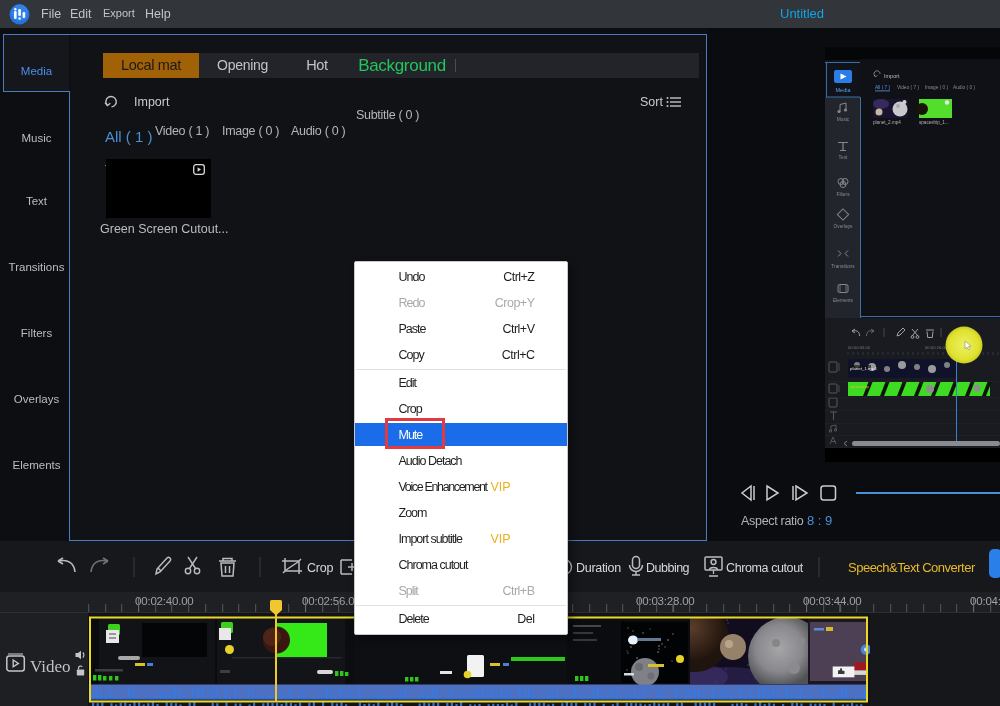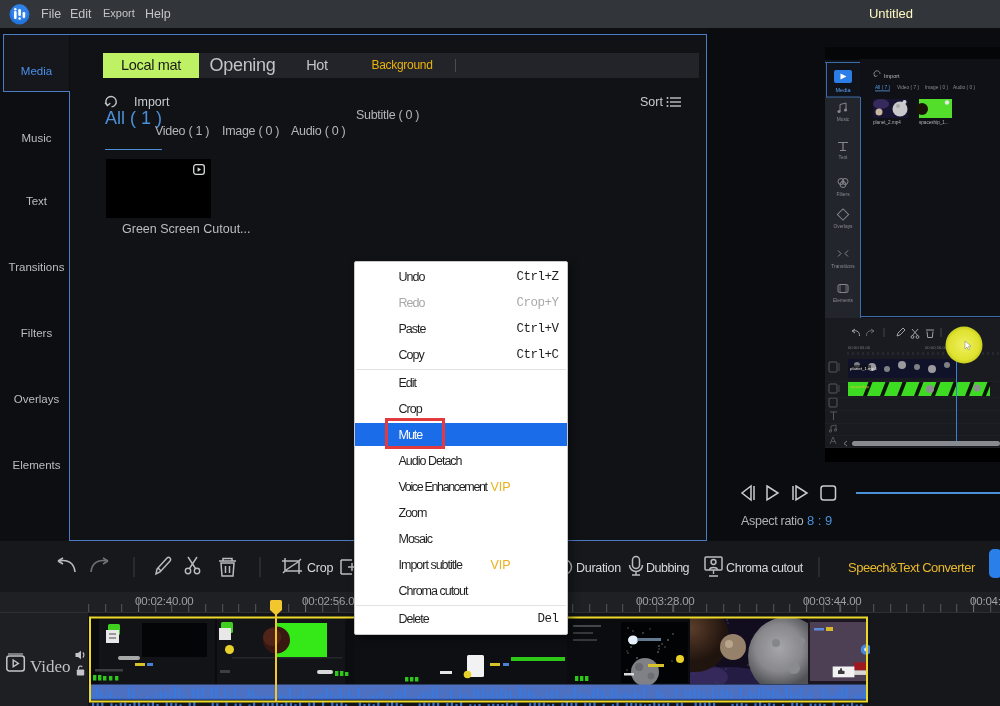--- a/index.html
+++ b/index.html
@@ -19,21 +19,21 @@
     <rect x="5" y="7" width="2.6" height="8" rx="1.2" fill="#fff"></rect>
     <circle cx="6.3" cy="5.2" r="1.2" fill="#fff"></circle>
     <rect x="9.3" y="5" width="2.6" height="7" rx="1.2" fill="#fff"></rect>
     <circle cx="10.6" cy="14.5" r="1.2" fill="#fff"></circle>
     <rect x="13.6" y="8" width="2.6" height="6" rx="1.2" fill="#fff"></rect>
   </svg>
   <div class="abs" style="left:41px;top:7px;color:#c3c4c7;font-size:12.5px;">File</div>
   <div class="abs" style="left:70px;top:7px;color:#c3c4c7;font-size:12.5px;">Edit</div>
   <div class="abs" style="left:103px;top:7px;color:#c3c4c7;font-size:11px;">Export</div>
   <div class="abs" style="left:145px;top:7px;color:#c3c4c7;font-size:12.5px;">Help</div>
-  <div class="abs" style="left:713px;top:6px;width:200px;text-align:right;color:#fef9c3;font-size:13px;">Untitled</div>
+  <div class="abs" style="left:780px;top:6px;width:200px;text-align:left;color:#0ea5e9;font-size:13px;">Untitled</div>
 
   <div class="abs" style="left:3px;top:34px;width:704px;height:1px;background:#4a7cc2;"></div>
   <div class="abs" style="left:3px;top:34px;width:1px;height:58px;background:#4a7cc2;"></div>
   <div class="abs" style="left:3px;top:91px;width:66px;height:1px;background:#4a7cc2;"></div>
   <div class="abs" style="left:69px;top:91px;width:1px;height:450px;background:#4a7cc2;"></div>
   <div class="abs" style="left:706px;top:34px;width:1px;height:507px;background:#4a7cc2;"></div>
   <div class="abs" style="left:69px;top:540px;width:638px;height:1px;background:#4a7cc2;"></div>
 
   <div class="abs" style="left:4px;top:35px;width:65px;height:56px;background:#15171c;"></div>
   <div class="abs" style="left:70px;top:35px;width:636px;height:505px;background:#101216;"></div>
@@ -41,54 +41,54 @@
 
   <div class="abs" style="left:0;top:65px;width:73px;text-align:center;color:#4a90e8;font-size:11.5px;">Media</div>
   <div class="abs" style="left:0;top:132px;width:73px;text-align:center;color:#bcbdc0;font-size:11.5px;">Music</div>
   <div class="abs" style="left:0;top:195px;width:73px;text-align:center;color:#bcbdc0;font-size:11.5px;">Text</div>
   <div class="abs" style="left:0;top:261px;width:73px;text-align:center;color:#bcbdc0;font-size:11.5px;">Transitions</div>
   <div class="abs" style="left:0;top:327px;width:73px;text-align:center;color:#bcbdc0;font-size:11.5px;">Filters</div>
   <div class="abs" style="left:0;top:393px;width:73px;text-align:center;color:#bcbdc0;font-size:11.5px;">Overlays</div>
   <div class="abs" style="left:0;top:459px;width:73px;text-align:center;color:#bcbdc0;font-size:11.5px;">Elements</div>
 
   <div class="abs" style="left:103px;top:53px;width:596px;height:25px;background:#222429;"></div>
-  <div class="abs" style="left:103px;top:53px;width:96px;height:25px;background:#bef264;color:#1a1a1a;
+  <div class="abs" style="left:103px;top:53px;width:96px;height:25px;background:#a16207;color:#1a1a1a;
        font-size:14.5px;letter-spacing:-0.3px;text-align:center;line-height:25px;">Local mat</div>
-  <div class="abs" style="left:199px;top:53px;width:87px;height:25px;color:#c2c3c6;font-size:18px;letter-spacing:-0.3px;text-align:center;line-height:25px;">Opening</div>
+  <div class="abs" style="left:199px;top:53px;width:87px;height:25px;color:#c2c3c6;font-size:14px;letter-spacing:-0.3px;text-align:center;line-height:25px;">Opening</div>
   <div class="abs" style="left:286px;top:53px;width:62px;height:25px;color:#c2c3c6;font-size:14.5px;letter-spacing:-0.3px;text-align:center;line-height:25px;">Hot</div>
-  <div class="abs" style="left:348px;top:53px;width:108px;height:25px;color:#eab308;font-size:12px;letter-spacing:-0.3px;text-align:center;line-height:25px;">Background</div>
+  <div class="abs" style="left:348px;top:53px;width:108px;height:25px;color:#22c55e;font-size:17px;letter-spacing:-0.3px;text-align:center;line-height:25px;">Background</div>
   <div class="abs" style="left:455px;top:59px;width:1px;height:13px;background:#4a4c50;"></div>
 
   <svg class="abs" style="left:104px;top:94px;" width="15" height="15" viewBox="0 0 15 15">
     <path d="M3.2 11.2 A5.2 5.2 0 1 1 7.5 12.9" fill="none" stroke="#c0c2c5" stroke-width="1.4"></path>
     <path d="M1 8.6 L3.4 11.6 L6.3 9.2" fill="none" stroke="#c0c2c5" stroke-width="1.4"></path>
   </svg>
   <div class="abs" style="left:134px;top:95px;color:#c9cacc;font-size:12.5px;">Import</div>
   <div class="abs" style="left:640px;top:95px;color:#c9cacc;font-size:12.5px;">Sort</div>
   <svg class="abs" style="left:666px;top:96px;" width="16" height="12" viewBox="0 0 16 12">
     <circle cx="1.5" cy="2" r="1" fill="#c0c2c5"></circle>
       <rect x="4" y="1.3" width="11" height="1.4" fill="#c0c2c5"></rect>
     <circle cx="1.5" cy="6" r="1" fill="#c0c2c5"></circle>
       <rect x="4" y="5.3" width="11" height="1.4" fill="#c0c2c5"></rect>
     <circle cx="1.5" cy="10" r="1" fill="#c0c2c5"></circle>
       <rect x="4" y="9.3" width="11" height="1.4" fill="#c0c2c5"></rect>
   </svg>
 
-  <div class="abs" style="left:105px;top:108px;color:#4a8fd8;font-size:18px;border-bottom:1px solid #4a8fd8;padding-bottom:20px;">All ( 1 )</div>
+  <div class="abs" style="left:105px;top:128px;color:#4a8fd8;font-size:15px;border-bottom:1px solid #4a8fd8;padding-bottom:20px;">All ( 1 )</div>
   <div class="abs" style="left:155px;top:124px;color:#b4b6b9;font-size:12.5px;letter-spacing:-0.3px;">Video ( 1 )</div>
   <div class="abs" style="left:222px;top:124px;color:#b4b6b9;font-size:12.5px;letter-spacing:-0.3px;">Image ( 0 )</div>
   <div class="abs" style="left:291px;top:124px;color:#b4b6b9;font-size:12.5px;letter-spacing:-0.3px;">Audio ( 0 )</div>
   <div class="abs" style="left:356px;top:108px;color:#b4b6b9;font-size:12.5px;letter-spacing:-0.3px;">Subtitle ( 0 )</div>
 
   <div class="abs" style="left:106px;top:159px;width:105px;height:59px;background:#000;"></div>
   <svg class="abs" style="left:193px;top:164px;" width="12" height="11" viewBox="0 0 12 11">
     <rect x="0.7" y="0.7" width="10.6" height="9.6" rx="2.2" fill="none" stroke="#d8d9db" stroke-width="1.3"></rect>
     <path d="M4.6 3.2 L8 5.5 L4.6 7.8 Z" fill="#d8d9db"></path>
   </svg>
-  <div class="abs" style="left:122px;top:222px;color:#bbbdc0;font-size:12.5px;">Green Screen Cutout...</div>
+  <div class="abs" style="left:100px;top:222px;color:#bbbdc0;font-size:12.5px;">Green Screen Cutout...</div>
 
   <div class="abs" style="left:707px;top:28px;width:293px;height:513px;background:#0b0c0f;"></div>
   <div class="abs" style="left:825px;top:47px;width:175px;height:415px;">
   <svg width="175" height="415" viewBox="0 0 175 415">
   <rect x="0" y="0" width="175" height="415" fill="#16181d"></rect>
   <rect x="0" y="0" width="175" height="13" fill="#050607"></rect>
   <rect x="0" y="13" width="35" height="258" fill="#22252b"></rect>
   <rect x="0" y="13" width="36" height="37" fill="#10131a"></rect>
   <rect x="0" y="15" width="175" height="1" fill="#3a6ea8"></rect>
   <rect x="1" y="15" width="1" height="35" fill="#3a6ea8"></rect>
@@ -486,28 +486,28 @@
     <div class="mrow mdis"><span>Redo</span><span class="msc">Crop+Y</span></div>
     <div class="mrow"><span>Paste</span><span class="msc">Ctrl+V</span></div>
     <div class="mrow"><span>Copy</span><span class="msc">Ctrl+C</span></div>
     <div class="msep"></div>
     <div class="mrow"><span>Edit</span></div>
     <div class="mrow"><span>Crop</span></div>
     <div class="mrow" style="background:linear-gradient(#fff 0px,#fff 0.5px,#1b6ce8 0.5px,#1b6ce8 23.5px,#fff 23.5px);color:#fff;"><span>Mute</span></div>
     <div class="mrow"><span>Audio Detach</span></div>
     <div class="mrow"><span style="letter-spacing:-1.35px;">Voice Enhancement</span><span class="vip">VIP</span></div>
     <div class="mrow"><span>Zoom</span></div>
-    <div class="mrow"><span>Mosaic</span></div>
     <div class="mrow"><span>Import subtitle</span><span class="vip">VIP</span></div>
     <div class="mrow"><span>Chroma cutout</span></div>
+    <div class="mrow mdis"><span>Split</span><span class="msc">Ctrl+B</span></div>
     <div class="msep"></div>
     <div class="mrow"><span>Delete</span><span class="msc">Del</span></div>
     <div class="abs" style="left:30px;top:156px;width:60px;height:31px;border:3px solid #e23b3f;"></div>
   </div>
   <style>
     .mrow { position:relative; height:26px; line-height:26px; padding-left:44px; color:#1f1f1f; }
-    .mrow .msc { position:absolute; right:8px; letter-spacing:-0.5px;font-family:Liberation Mono, monospace; }
+    .mrow .msc { position:absolute; right:32px; letter-spacing:-0.5px; }
     .mrow .vip { position:absolute; left:136px; color:#e9b21c; letter-spacing:0; }
     .mdis { color:#a9a9a9; }
     .msep { height:1px; background:#e2e2e2; margin:0.5px 1px; }
   </style>
 
 </div>
 
 </body></html>

